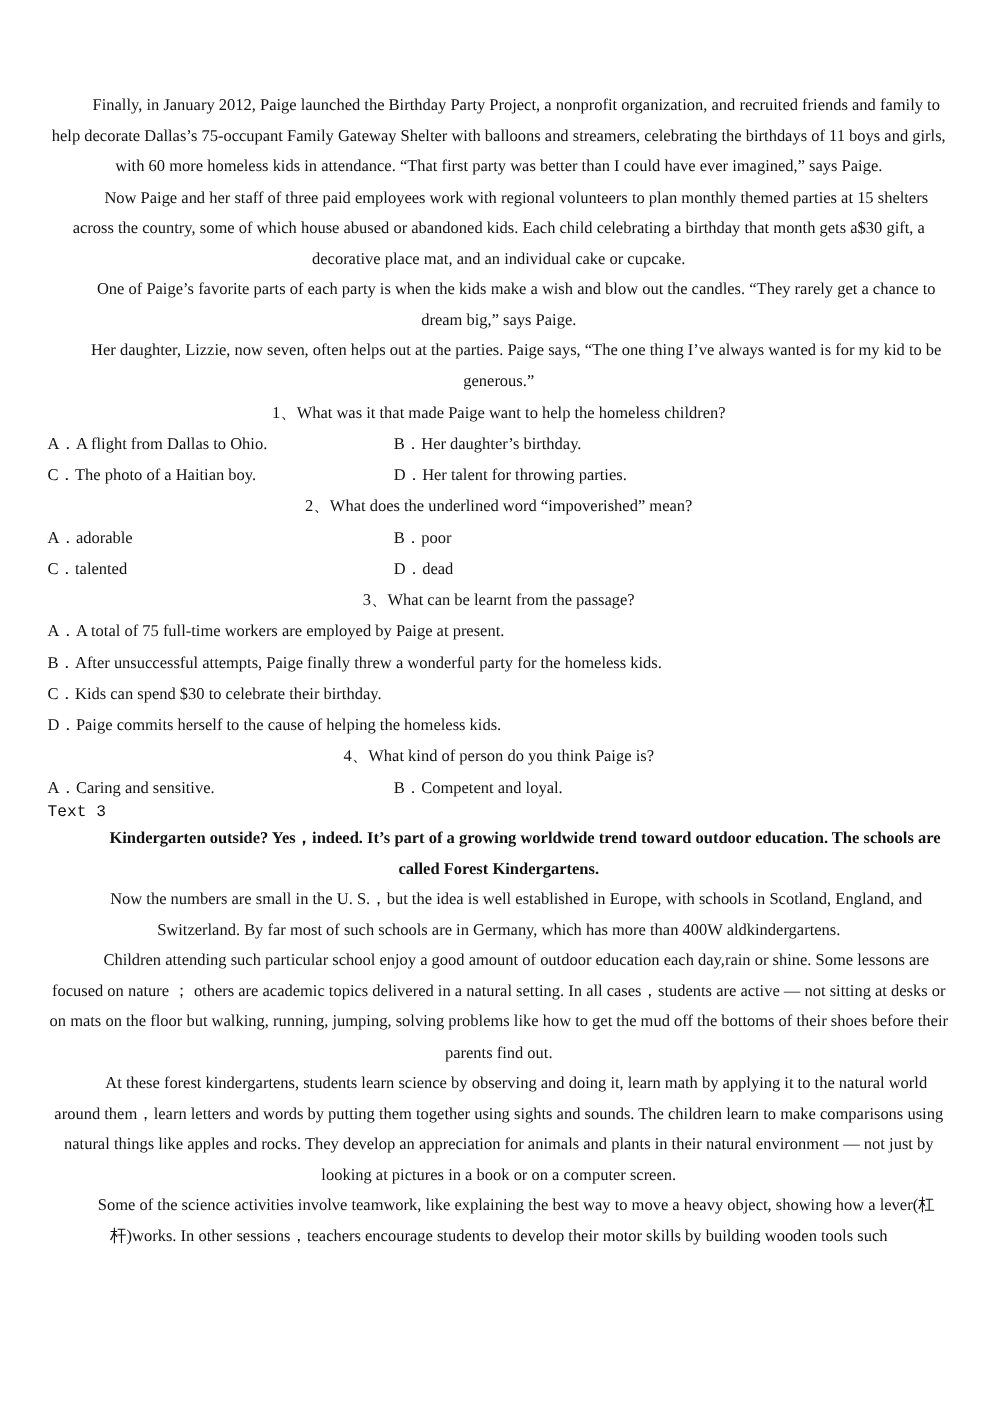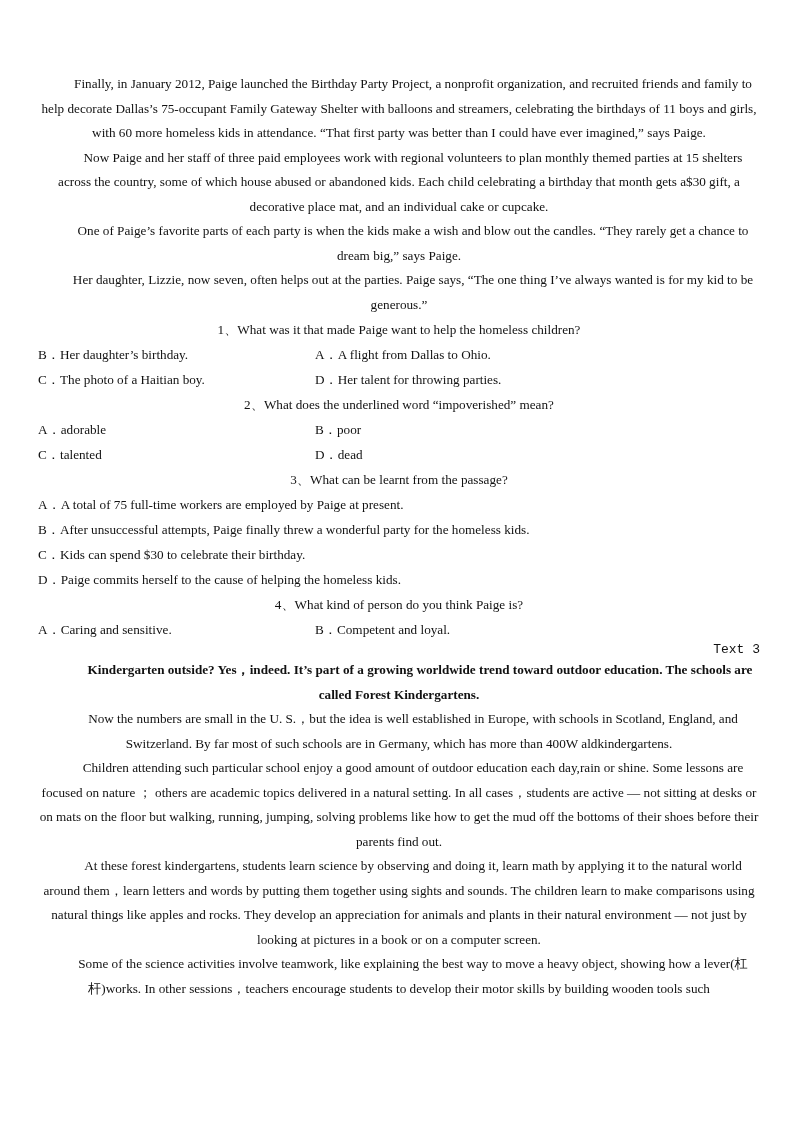--- a/index.html
+++ b/index.html
@@ -10,39 +10,39 @@
   .page { position: absolute; left: 38px; top: 72px; width: 722px; }
   p { margin: 0; line-height: 24.5px; text-align: center; }
   .indent { text-indent: 28px; }
   .indent2 { text-indent: 42px; font-weight: bold; }
   .q { line-height: 25px; }
   .opts { display: flex; line-height: 25px; }
   .opt { width: 277px; }
   .opt.full { width: auto; }
   .heading {
     font-family: "Liberation Mono", "DejaVu Sans Mono", monospace;
-    text-align: right; font-size: 13px; line-height: 16px; margin-left: 0;
+    text-align: left; font-size: 13px; line-height: 16px; margin-left: 0;
   }
 </style>
 </head>
 <body>
 
 <div class="page">
   <div>
     <p class="indent">Finally, in January 2012, Paige launched the Birthday Party Project, a nonprofit organization, and recruited friends and family to help decorate Dallas’s 75-occupant Family Gateway Shelter with balloons and streamers, celebrating the birthdays of 11 boys and girls, with 60 more homeless kids in attendance. “That first party was better than I could have ever imagined,” says Paige.</p>
     <p class="indent">Now Paige and her staff of three paid employees work with regional volunteers to plan monthly themed parties at 15 shelters across the country, some of which house abused or abandoned kids. Each child celebrating a birthday that month gets a$30 gift, a decorative place mat, and an individual cake or cupcake.</p>
     <p class="indent">One of Paige’s favorite parts of each party is when the kids make a wish and blow out the candles. “They rarely get a chance to dream big,” says Paige.</p>
     <p class="indent">Her daughter, Lizzie, now seven, often helps out at the parties. Paige says, “The one thing I’ve always wanted is for my kid to be generous.”</p>
   </div>
 
   <div>
     <p class="q">1、What was it that made Paige want to help the homeless children?</p>
     <div class="opts">
+      <span class="opt">A．A flight from Dallas to Ohio.</span>
       <span class="opt">B．Her daughter’s birthday.</span>
-      <span class="opt">A．A flight from Dallas to Ohio.</span>
     </div>
     <div class="opts">
       <span class="opt">C．The photo of a Haitian boy.</span>
       <span class="opt">D．Her talent for throwing parties.</span>
     </div>
   </div>
 
   <div>
     <p class="q">2、What does the underlined word “impoverished” mean?</p>
     <div class="opts">

